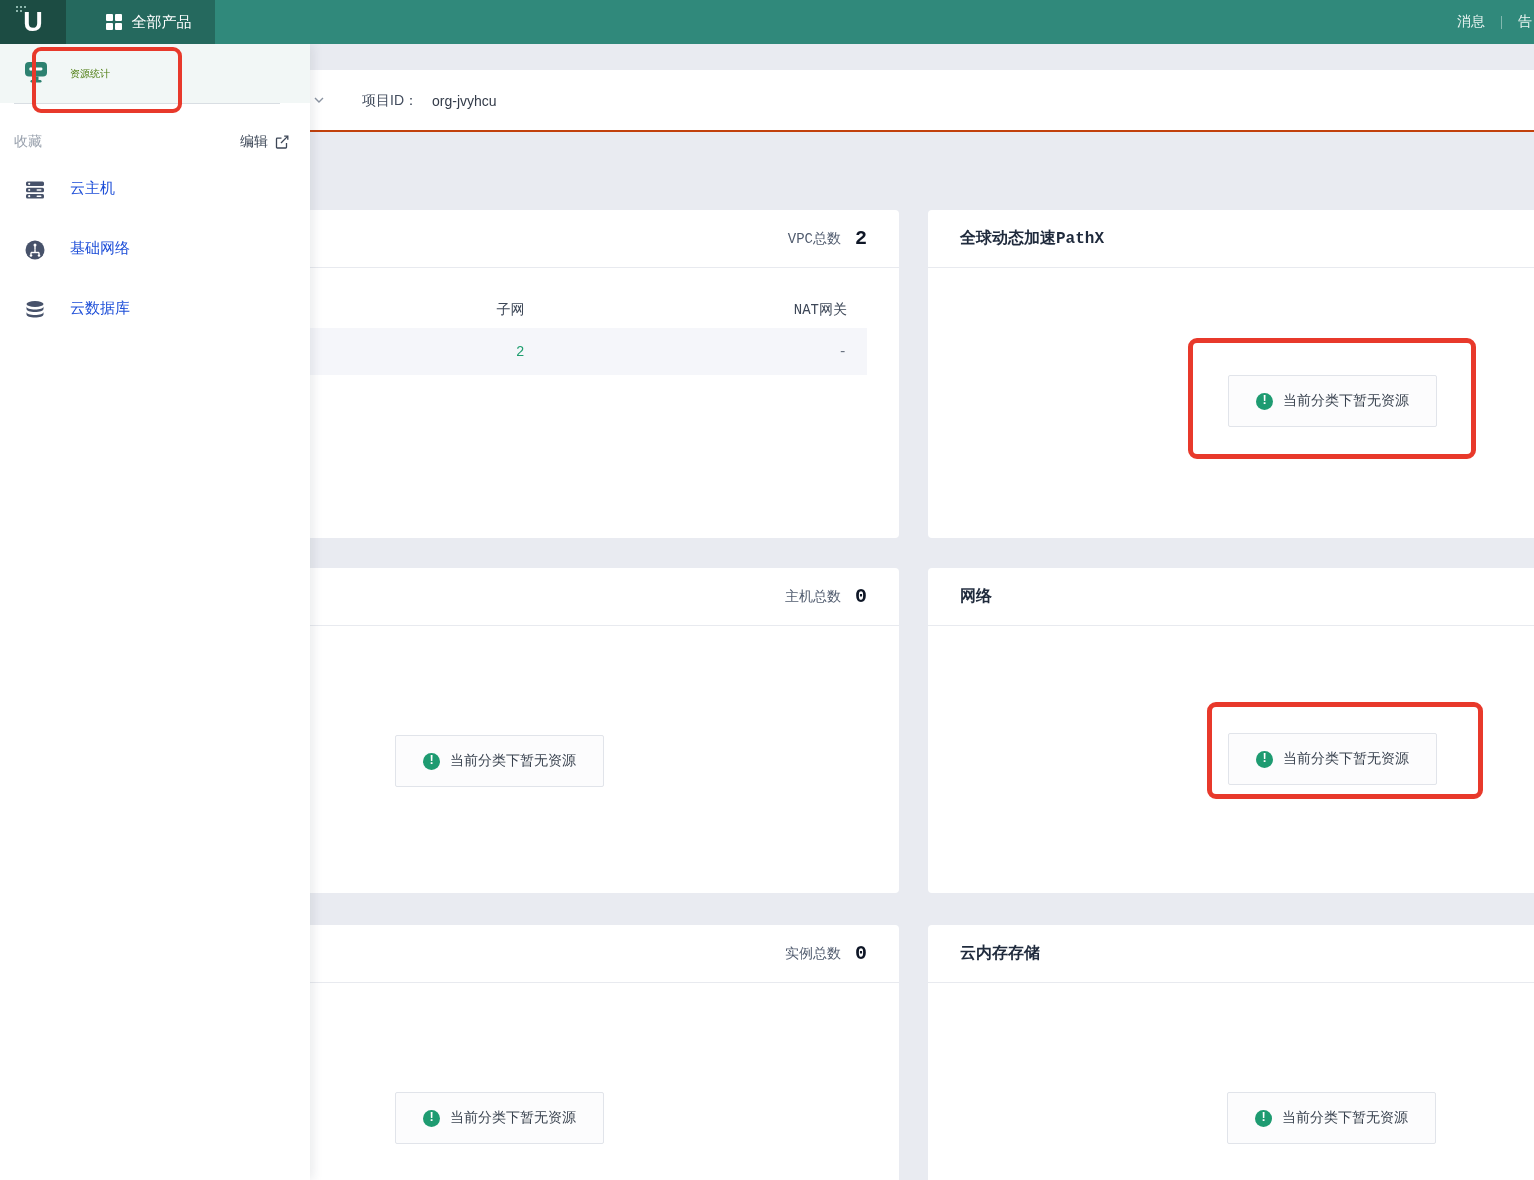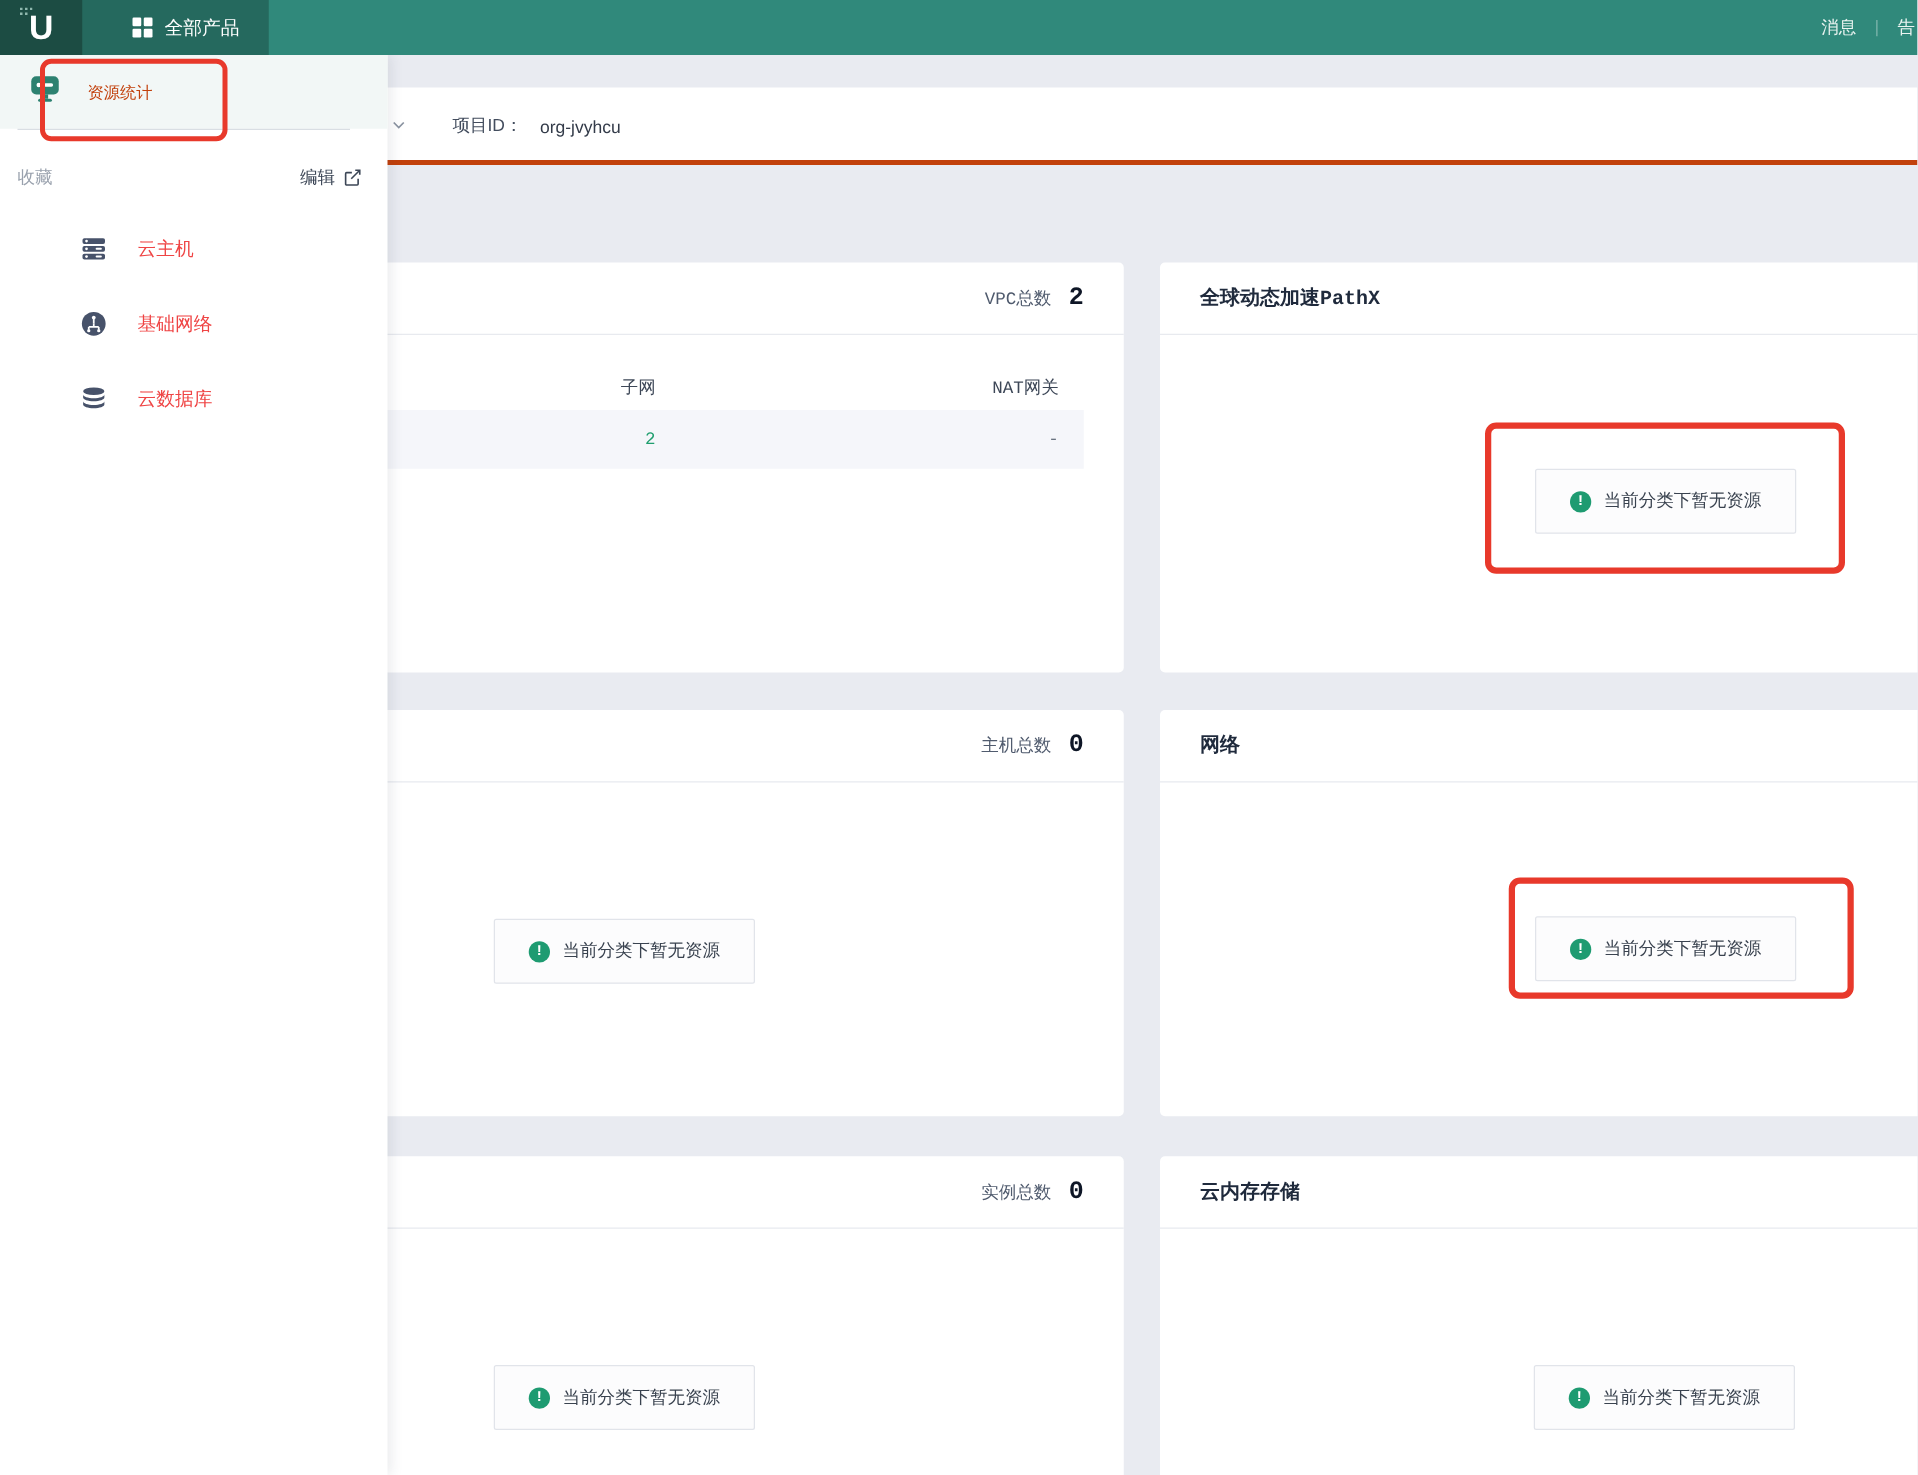--- a/index.html
+++ b/index.html
@@ -21,21 +21,21 @@
   .grid-icon { width:16px; height:16px; display:grid; grid-template-columns:7px 7px;
     grid-template-rows:7px 7px; gap:2px; }
   .grid-icon i { background:#fff; border-radius:1px; }
   .top-right { position:absolute; left:1457px; top:0; height:44px; display:flex;
     align-items:center; gap:0; color:#eaf4f1; font-size:14px; }
   .top-link { cursor:pointer; white-space:nowrap; }
   .top-sep { width:1px; height:13px; background:rgba(255,255,255,.4); margin:0 16px; }
 
   
   .proj-bar { position:absolute; left:0; top:70px; width:1534px; height:62px;
-    background:#ffffff; border-bottom:4px solid #c2410c; z-index:1; }
+    background:#ffffff; border-bottom:2px solid #c2410c; z-index:1; }
   .chev { position:absolute; left:313px; top:24px; width:12px; height:12px; color:#8a93a1; }
   .chev svg { display:block; }
   .proj-id { position:absolute; left:362px; top:0; height:62px; display:flex;
     align-items:center; gap:14px; font-size:14px; }
   .proj-label { color:#434d5e; }
   .proj-value { color:#333b49; }
 
   
   .card { position:absolute; background:#fff; border-radius:4px; z-index:1;font-family:Liberation Mono, monospace; }
   .card-head { height:58px; display:flex; align-items:center;
@@ -68,30 +68,30 @@
   .empty-icon { width:17px; height:17px; border-radius:50%; background:#1e9b71;
     color:#fff; font-size:12px; font-weight:bold; display:flex; align-items:center;
     justify-content:center; flex:none; }
   .empty-text { font-size:14px; color:#39424f; white-space:nowrap; }
 
   
   .sidebar { position:absolute; left:0; top:44px; width:310px; height:1136px;
     background:#fff; z-index:20; box-shadow:3px 0 10px rgba(40,50,70,.10); }
   .sb-stats-row { height:59px; background:#f2f7f6; display:flex; align-items:center;
     padding-left:24px; gap:22px; cursor:pointer; }
-  .sb-stats-label { font-size:13px; color:#c2410c;text-align:right; }
+  .sb-stats-label { font-size:10px; color:#4d7c0f;text-align:right; }
   .sb-divider { height:1px; background:#d9dee3; margin:0 30px 0 14px; }
   .sb-fav-row { position:absolute; left:0; top:84px; width:100%; height:28px;
     display:flex; align-items:center; padding:0 20px 0 14px; }
   .sb-fav-label { font-size:14px; color:#99a1ad; }
   .sb-edit { margin-left:auto; display:flex; align-items:center; gap:6px;
     font-size:14px; color:#3c4656; cursor:pointer; }
   .sb-item { position:absolute; left:0; width:100%; height:40px; display:flex;
-    align-items:center; padding-left:24px; gap:24px; font-size:15px; color:#ef4444;
-    cursor:pointer;margin-left:40px; }
+    align-items:flex-start; padding-left:24px; gap:24px; font-size:15px; color:#1d4ed8;
+    cursor:pointer; }
   .sb-item .ic { width:22px; display:flex; justify-content:center; }
   #sb-item-0 { top:135px; } #sb-item-1 { top:195px; } #sb-item-2 { top:255px; }
 
   
   .red-box { position:absolute; border:5px solid #e8392b; border-radius:9px;
     z-index:60; pointer-events:none; }
   #red-sidebar { left:32px;  top:47px;  width:150px; height:66px; border-width:4px; }
   #red-pathx   { left:1188px; top:338px; width:288px; height:121px; }
   #red-network { left:1207px; top:702px; width:276px; height:97px; }
 </style>

